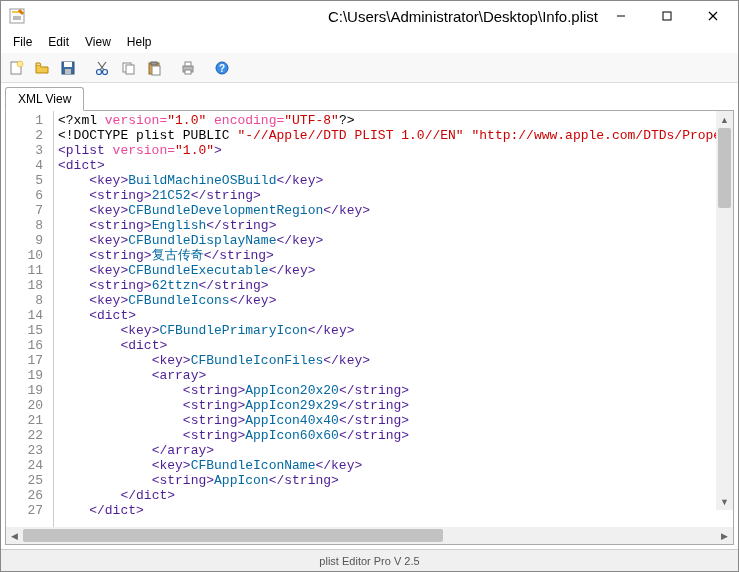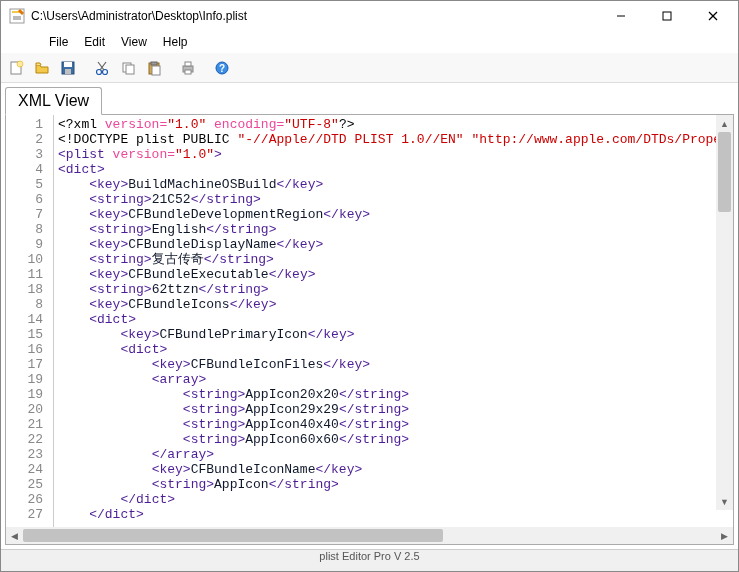--- a/index.html
+++ b/index.html
@@ -1,50 +1,50 @@
 <!DOCTYPE html>
 <html><head>
 <meta charset="utf-8">
 <style>
 * { margin: 0; padding: 0; box-sizing: border-box; }
 body { font-family: "Segoe UI", Tahoma, sans-serif; font-size: 12px; background: #fff; width: 739px; height: 572px; overflow: hidden; border: 1px solid #888; display: flex; flex-direction: column; }
 .titlebar { display: flex; align-items: center; height: 30px; padding: 0 2px; background: #fff; }
 .titlebar .icon { width: 16px; height: 16px; margin: 0 6px; }
-.titlebar .title { flex: 1; font-size: 12px; color: #000; }
+.titlebar .title { flex: 1; font-size: 15px; color: #000; text-align: right; }
 .win-buttons { display: flex; }
 .win-btn { width: 46px; height: 30px; display: flex; align-items: center; justify-content: center; cursor: pointer; }
-.menubar { display: flex; height: 22px; align-items: center; padding: 0 4px; background: #fff; margin-left: 36px; }
+.menubar { display: flex; height: 22px; align-items: center; padding: 0 4px; background: #fff; }
 .menu-item { padding: 2px 8px; cursor: pointer; font-size: 12px; }
 .toolbar { display: flex; align-items: center; height: 30px; padding: 2px 4px; gap: 4px; border-bottom: 1px solid #ddd; background: #f8f8f8; }
 .tool-btn { width: 22px; height: 22px; display: flex; align-items: center; justify-content: center; cursor: pointer; border: 1px solid transparent; }
 .tool-sep { width: 4px; }
 .tabs { display: flex; padding: 4px 4px 0 4px; background: #fff; }
-.tab { padding: 4px 12px; border: 1px solid #aaa; border-bottom: none; margin-right: 2px; cursor: pointer; font-size: 16px; background: #f0f0f0; border-radius: 3px 3px 0 0; }
+.tab { padding: 4px 12px; border: 1px solid #aaa; border-bottom: none; margin-right: 2px; cursor: pointer; font-size: 12px; background: #f0f0f0; border-radius: 3px 3px 0 0; }
 .tab.active { background: #fff; border-bottom: 1px solid #fff; position: relative; z-index: 2; }
 .editor-wrap { flex: 1; border: 1px solid #aaa; margin: 0 4px 4px 4px; display: flex; flex-direction: column; position: relative; margin-top: -1px; }
 .editor { flex: 1; display: flex; overflow: hidden; position: relative; }
 .gutter { width: 48px; background: #fff; border-right: 1px solid #ccc; padding-top: 2px; text-align: right; color: #888; font-family: Consolas, "Courier New", monospace; font-size: 13px; line-height: 15px; }
 .gutter div { padding-right: 10px; }
 .code { flex: 1; padding: 2px 4px; font-family: Consolas, "Courier New", monospace; font-size: 13px; line-height: 15px; white-space: pre; overflow: hidden; color: #000; }
 .code .line { height: 15px; }
 .t-tag { color: #4c1d95; }
 .t-attr { color: #ec4899; }
 .t-str { color: #cc0000; }
-.t-txt { color: #0f172a; }
+.t-txt { color: #0369a1; }
 .t-pi { color: #000000; }
 .vscroll { position: absolute; right: 0; top: 0; bottom: 17px; width: 17px; background: #f0f0f0; }
 .vscroll .thumb { position: absolute; top: 17px; left: 2px; right: 2px; height: 80px; background: #c2c2c2; border-radius: 2px; }
 .vscroll .arr { position: absolute; left: 0; right: 0; height: 17px; display: flex; align-items: center; justify-content: center; color: #666; font-size: 9px; }
 .vscroll .arr.top { top: 0; }
 .vscroll .arr.bot { bottom: 0; }
 .hscroll { height: 17px; background: #f0f0f0; display: flex; align-items: center; position: relative; }
 .hscroll .arr { width: 17px; height: 17px; display: flex; align-items: center; justify-content: center; color: #666; font-size: 9px; }
 .hscroll .track { flex: 1; position: relative; height: 100%; }
 .hscroll .thumb { position: absolute; top: 2px; bottom: 2px; left: 0; width: 420px; background: #c2c2c2; border-radius: 2px; }
-.statusbar { height: 22px; border-top: 1px solid #ccc; display: flex; align-items: flex-start; padding: 0 8px; font-size: 11px; color: #555; background: #f0f0f0; }
+.statusbar { height: 22px; border-top: 1px solid #ccc; display: flex; align-items: center; padding: 0 8px; font-size: 11px; color: #555; background: #f0f0f0; }
 .statusbar .spacer { flex: 1; }
 </style>
 </head>
 <body>
 
 <div class="titlebar">
   <span class="icon">
     <svg width="16" height="16">
         <rect x="1" y="1" width="14" height="14" fill="#fff" stroke="#999"></rect>
         <rect x="3" y="3" width="10" height="2" fill="#f2c94c"></rect>

